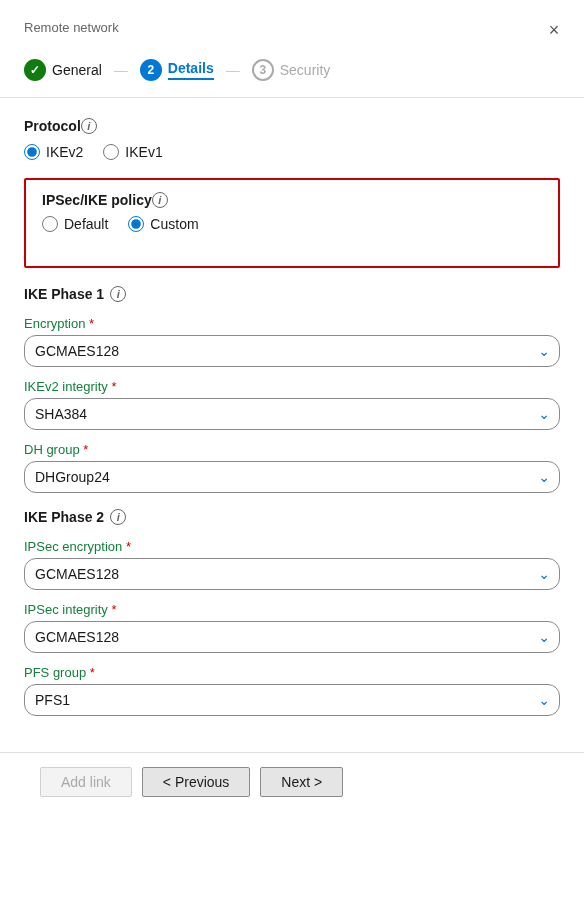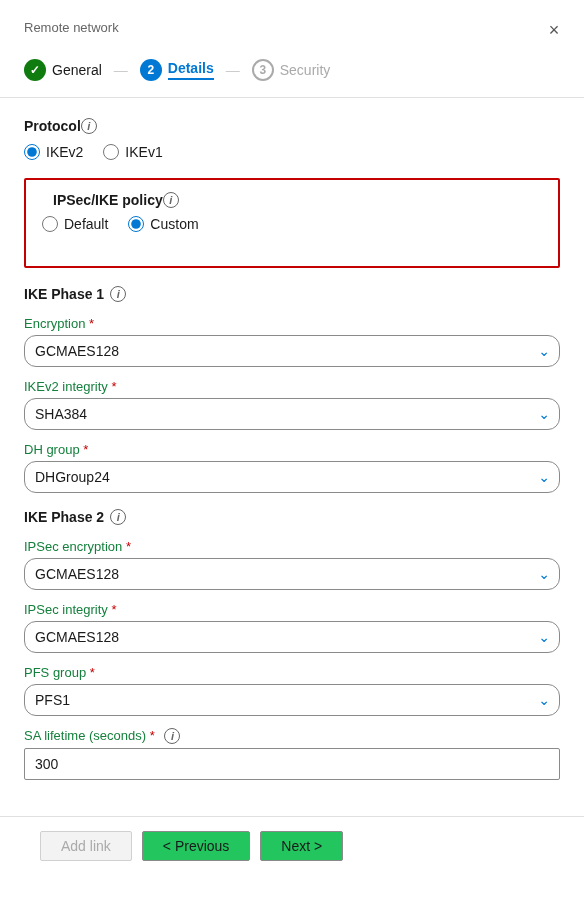--- a/index.html
+++ b/index.html
@@ -149,21 +149,20 @@
       cursor: pointer;
     }
     .policy-box {
       border: 2px solid #c50000;
       border-radius: 2px;
       padding: 12px 16px 16px 16px;
       margin-bottom: 18px;
     }
     .policy-box .section-label {
       margin-bottom: 8px;
-      margin-left: 11px;
     }
     .phase-section {
       margin-bottom: 16px;
     }
     .phase-title {
       font-size: 14px;
       font-weight: 600;
       color: #1a1a1a;
       display: flex;
       align-items: center;
@@ -240,21 +239,21 @@
       color: #1a1a1a;
     }
     .btn-disabled {
       background: #f3f3f3;
       color: #aaa;
       border-color: #d0d0d0;
       cursor: default;
       margin-left: 16px;
     }
     .btn-primary {
-      background: #22c55e;
+      background: #e5e5e5;
       color: #1a1a1a;
       border: 1px solid #8a8a8a;
     }
   </style>
 </head>
 <body>
 
 <div class="dialog">
 
   <div class="dialog-header">
@@ -418,28 +417,20 @@
             <option>PFS1</option>
             <option>PFS2</option>
             <option>PFS2048</option>
             <option>ECP384</option>
             <option>None</option>
           </select>
           <span class="chevron-icon">⌄</span>
         </div>
       </div>
 
-      <div class="field-group">
-        <div class="field-label">
-          <span class="field-label-text">SA lifetime (seconds)</span>
-          <span class="required"> *</span>
-          <span class="info-icon" style="margin-left:6px">i</span>
-        </div>
-        <input type="text" class="input-box" value="300" style="">
-      </div>
     </div>
 
   </div>
 
   <div class="footer">
     <button class="btn btn-disabled">Add link</button>
     <button class="btn btn-primary">&lt; Previous</button>
     <button class="btn btn-primary">Next &gt;</button>
   </div>
 </div>

